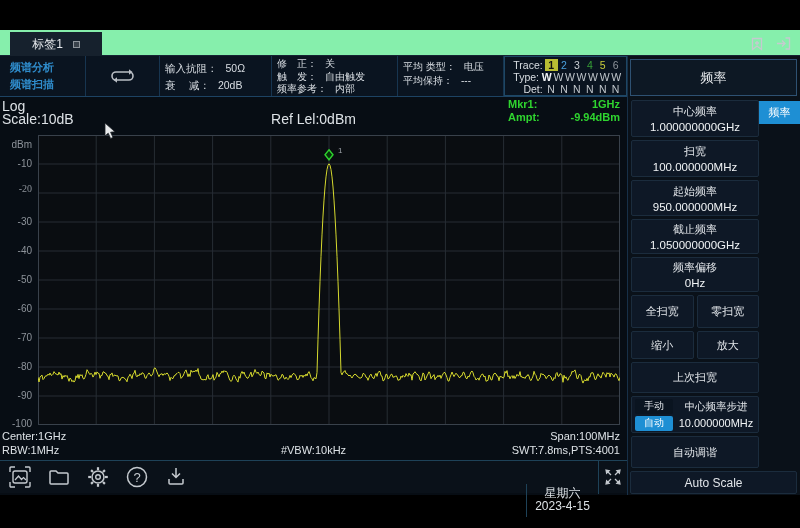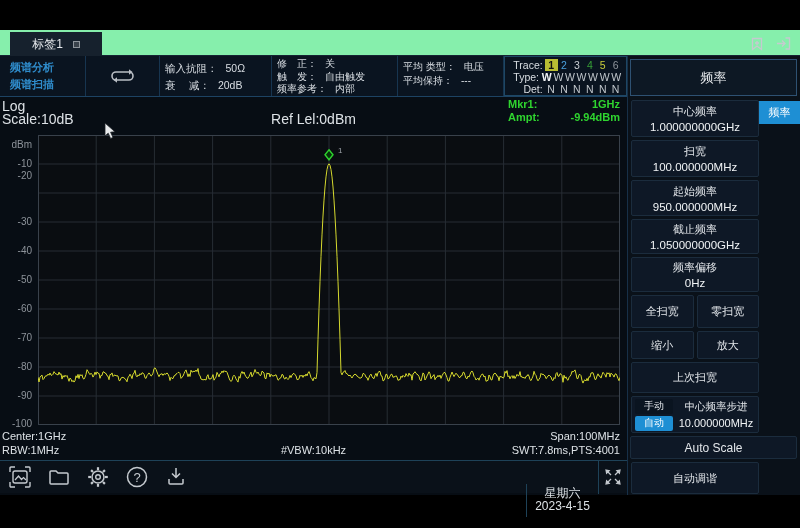--- a/index.html
+++ b/index.html
@@ -191,21 +191,21 @@
         </div>
     <div class="mkr-row">
           <span>Ampt:</span>
       <span>-9.94dBm</span>
         </div>
   </div>
 
   <div class="y-axis">
     <span style="top:4px;">dBm</span>
     <span style="top:23px;">-10</span>
-    <span style="top:35px;">-20</span>
+    <span style="top:48px;font-family:Liberation Serif, serif;">-20</span>
     <span style="top:81px;">-30</span>
     <span style="top:110px;">-40</span>
     <span style="top:139px;">-50</span>
     <span style="top:168px;">-60</span>
     <span style="top:197px;">-70</span>
     <span style="top:226px;">-80</span>
     <span style="top:255px;">-90</span>
     <span style="top:283px;">-100</span>
   </div>
 
@@ -333,25 +333,25 @@
       <div class="rp-btn step-btn" style="height:37px;">
         <div class="step-toggle">
           <div class="manual">手动</div>
           <div class="auto" style="background: rgb(30, 143, 212);">自动</div>
         </div>
         <div class="step-right">
           <div class="l">中心频率步进</div>
           <div class="v">10.000000MHz</div>
         </div>
       </div>
+      <div class="rp-btn" style="height:32px;">
+        <div class="l">自动调谐</div>
+      </div>
       <div class="rp-btn" style="height:23px; width:167px; margin-left:-1px;">
         <div class="l" style="font-size:12px;">Auto Scale</div>
-      </div>
-      <div class="rp-btn" style="height:32px;">
-        <div class="l">自动调谐</div>
       </div>
     </div>
   </div>
 
   <svg class="cursor" width="14" height="18" viewBox="0 0 14 18">
     <path d="M1 1 L1 14 L4.2 11.2 L6.6 16.5 L9 15.4 L6.6 10.2 L11 9.8 Z" fill="#e8eaec" stroke="#1b1f24" stroke-width="0.8"></path>
   </svg>
 
  </div>
 </div>

